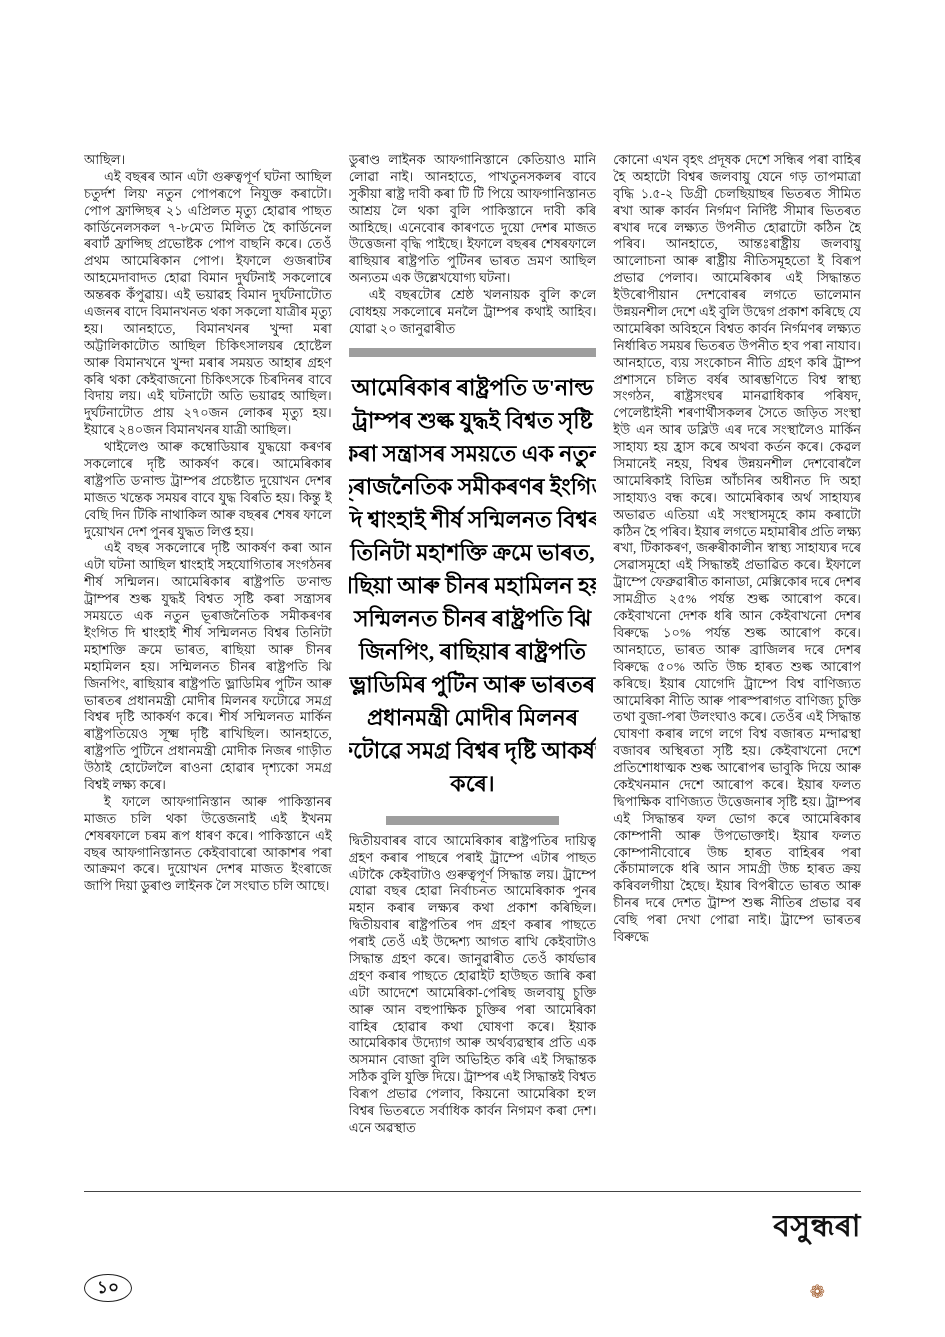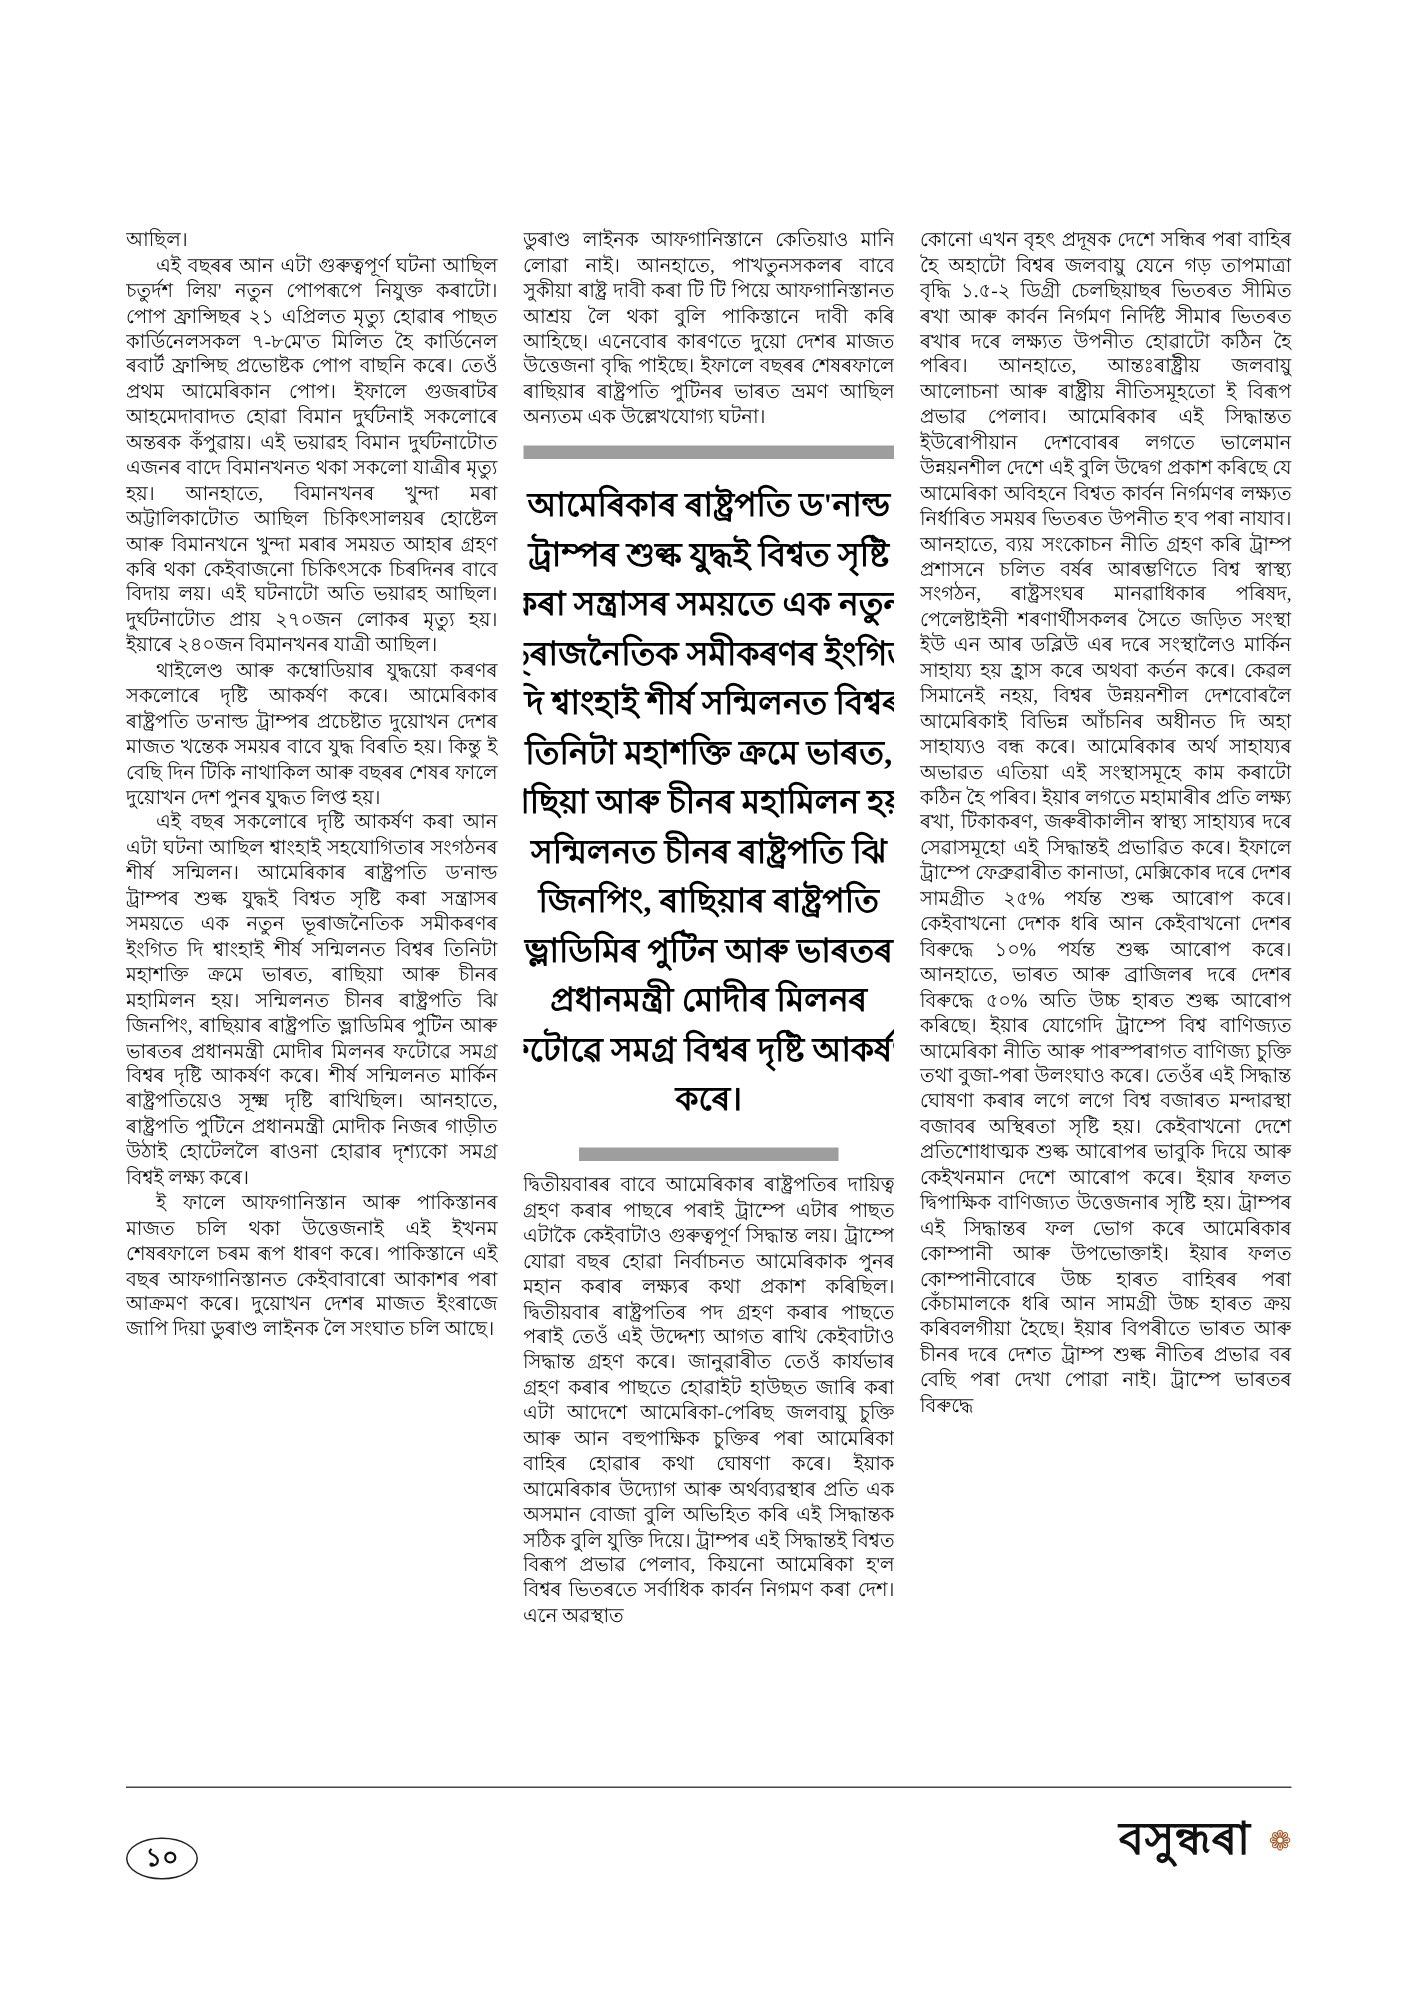--- a/index.html
+++ b/index.html
@@ -49,21 +49,21 @@
   }
   .pagenum {
     display: inline-block;
     border: 1.5px solid #222;
     border-radius: 50%;
     padding: 3px 12px;
     font-size: 17px;
     font-weight: bold;
     line-height: 1.2;
   }
-  .footer-right { display: flex; align-items: baseline; gap: 12px; }
+  .footer-right { display: flex; align-items: baseline; gap: 28px; flex-direction: column; }
   .masthead { font-size: 30px; font-weight: bold; letter-spacing: 0.5px; }
   .flower { align-self: center; }
   .flower::before {
     content: "❁";
     color: var(--ornament, #a05a2a);
     font-size: 18px;
     font-family: "DejaVu Sans", sans-serif;
   }
   .date { font-size: 21px; font-weight: bold; }
 </style>
@@ -77,20 +77,21 @@
     <div class="col">
       <p class="para">আছিল।</p>
       <p class="para indent">এই বছৰৰ আন এটা গুৰুত্বপূৰ্ণ ঘটনা আছিল চতুৰ্দশ লিয়' নতুন পোপৰূপে নিযুক্ত কৰাটো। পোপ ফ্ৰান্সিছৰ ২১ এপ্ৰিলত মৃত্যু হোৱাৰ পাছত কাৰ্ডিনেলসকল ৭-৮মে'ত মিলিত হৈ কাৰ্ডিনেল ৰবাৰ্ট ফ্ৰান্সিছ প্ৰভোষ্টক পোপ বাছনি কৰে। তেওঁ প্ৰথম আমেৰিকান পোপ। ইফালে গুজৰাটৰ আহমেদাবাদত হোৱা বিমান দুৰ্ঘটনাই সকলোৰে অন্তৰক কঁপুৱায়। এই ভয়াৱহ বিমান দুৰ্ঘটনাটোত এজনৰ বাদে বিমানখনত থকা সকলো যাত্ৰীৰ মৃত্যু হয়। আনহাতে, বিমানখনৰ খুন্দা মৰা অট্টালিকাটোত আছিল চিকিৎসালয়ৰ হোষ্টেল আৰু বিমানখনে খুন্দা মৰাৰ সময়ত আহাৰ গ্ৰহণ কৰি থকা কেইবাজনো চিকিৎসকে চিৰদিনৰ বাবে বিদায় লয়। এই ঘটনাটো অতি ভয়াৱহ আছিল। দুৰ্ঘটনাটোত প্ৰায় ২৭০জন লোকৰ মৃত্যু হয়। ইয়াৰে ২৪০জন বিমানখনৰ যাত্ৰী আছিল।</p>
       <p class="para indent">থাইলেণ্ড আৰু কম্বোডিয়াৰ যুদ্ধয়ো কৰণৰ সকলোৰে দৃষ্টি আকৰ্ষণ কৰে। আমেৰিকাৰ ৰাষ্ট্ৰপতি ড'নাল্ড ট্ৰাম্পৰ প্ৰচেষ্টাত দুয়োখন দেশৰ মাজত খন্তেক সময়ৰ বাবে যুদ্ধ বিৰতি হয়। কিন্তু ই বেছি দিন টিকি নাথাকিল আৰু বছৰৰ শেষৰ ফালে দুয়োখন দেশ পুনৰ যুদ্ধত লিপ্ত হয়।</p>
       <p class="para indent">এই বছৰ সকলোৰে দৃষ্টি আকৰ্ষণ কৰা আন এটা ঘটনা আছিল শ্বাংহাই সহযোগিতাৰ সংগঠনৰ শীৰ্ষ সন্মিলন। আমেৰিকাৰ ৰাষ্ট্ৰপতি ড'নাল্ড ট্ৰাম্পৰ শুল্ক যুদ্ধই বিশ্বত সৃষ্টি কৰা সন্ত্ৰাসৰ সময়তে এক নতুন ভূৰাজনৈতিক সমীকৰণৰ ইংগিত দি শ্বাংহাই শীৰ্ষ সন্মিলনত বিশ্বৰ তিনিটা মহাশক্তি ক্ৰমে ভাৰত, ৰাছিয়া আৰু চীনৰ মহামিলন হয়। সন্মিলনত চীনৰ ৰাষ্ট্ৰপতি ঝি জিনপিং, ৰাছিয়াৰ ৰাষ্ট্ৰপতি ভ্লাডিমিৰ পুটিন আৰু ভাৰতৰ প্ৰধানমন্ত্ৰী মোদীৰ মিলনৰ ফটোৱে সমগ্ৰ বিশ্বৰ দৃষ্টি আকৰ্ষণ কৰে। শীৰ্ষ সন্মিলনত মাৰ্কিন ৰাষ্ট্ৰপতিয়েও সূক্ষ্ম দৃষ্টি ৰাখিছিল। আনহাতে, ৰাষ্ট্ৰপতি পুটিনে প্ৰধানমন্ত্ৰী মোদীক নিজৰ গাড়ীত উঠাই হোটেললৈ ৰাওনা হোৱাৰ দৃশ্যকো সমগ্ৰ বিশ্বই লক্ষ্য কৰে।</p>
       <p class="para indent">ই ফালে আফগানিস্তান আৰু পাকিস্তানৰ মাজত চলি থকা উত্তেজনাই এই ইখনম শেষৰফালে চৰম ৰূপ ধাৰণ কৰে। পাকিস্তানে এই বছৰ আফগানিস্তানত কেইবাবাৰো আকাশৰ পৰা আক্ৰমণ কৰে। দুয়োখন দেশৰ মাজত ইংৰাজে জাপি দিয়া ডুৰাণ্ড লাইনক লৈ সংঘাত চলি আছে।</p>
     </div>
 
     <div class="col">
       <p class="para">ডুৰাণ্ড লাইনক আফগানিস্তানে কেতিয়াও মানি লোৱা নাই। আনহাতে, পাখতুনসকলৰ বাবে সুকীয়া ৰাষ্ট্ৰ দাবী কৰা টি টি পিয়ে আফগানিস্তানত আশ্ৰয় লৈ থকা বুলি পাকিস্তানে দাবী কৰি আহিছে। এনেবোৰ কাৰণতে দুয়ো দেশৰ মাজত উত্তেজনা বৃদ্ধি পাইছে। ইফালে বছৰৰ শেষৰফালে ৰাছিয়াৰ ৰাষ্ট্ৰপতি পুটিনৰ ভাৰত ভ্ৰমণ আছিল অন্যতম এক উল্লেখযোগ্য ঘটনা।</p>
+      <p class="para indent">এই বছৰটোৰ শ্ৰেষ্ঠ খলনায়ক বুলি ক'লে বোধহয় সকলোৰে মনলৈ ট্ৰাম্পৰ কথাই আহিব। যোৱা ২০ জানুৱাৰীত</p>
 
       <div class="pullquote">
         <div class="pq-bar top"></div>
         <div class="pq-text">আমেৰিকাৰ ৰাষ্ট্ৰপতি ড'নাল্ড ট্ৰাম্পৰ শুল্ক যুদ্ধই বিশ্বত সৃষ্টি কৰা সন্ত্ৰাসৰ সময়তে এক নতুন ভূৰাজনৈতিক সমীকৰণৰ ইংগিত দি শ্বাংহাই শীৰ্ষ সন্মিলনত বিশ্বৰ তিনিটা মহাশক্তি ক্ৰমে ভাৰত, ৰাছিয়া আৰু চীনৰ মহামিলন হয়। সন্মিলনত চীনৰ ৰাষ্ট্ৰপতি ঝি জিনপিং, ৰাছিয়াৰ ৰাষ্ট্ৰপতি ভ্লাডিমিৰ পুটিন আৰু ভাৰতৰ প্ৰধানমন্ত্ৰী মোদীৰ মিলনৰ ফটোৱে সমগ্ৰ বিশ্বৰ দৃষ্টি আকৰ্ষণ কৰে।</div>
         <div class="pq-bar bottom"></div>
       </div>
 
       <p class="para">দ্বিতীয়বাৰৰ বাবে আমেৰিকাৰ ৰাষ্ট্ৰপতিৰ দায়িত্ব গ্ৰহণ কৰাৰ পাছৰে পৰাই ট্ৰাম্পে এটাৰ পাছত এটাকৈ কেইবাটাও গুৰুত্বপূৰ্ণ সিদ্ধান্ত লয়। ট্ৰাম্পে যোৱা বছৰ হোৱা নিৰ্বাচনত আমেৰিকাক পুনৰ মহান কৰাৰ লক্ষ্যৰ কথা প্ৰকাশ কৰিছিল। দ্বিতীয়বাৰ ৰাষ্ট্ৰপতিৰ পদ গ্ৰহণ কৰাৰ পাছতে পৰাই তেওঁ এই উদ্দেশ্য আগত ৰাখি কেইবাটাও সিদ্ধান্ত গ্ৰহণ কৰে। জানুৱাৰীত তেওঁ কাৰ্যভাৰ গ্ৰহণ কৰাৰ পাছতে হোৱাইট হাউছত জাৰি কৰা এটা আদেশে আমেৰিকা-পেৰিছ জলবায়ু চুক্তি আৰু আন বহুপাক্ষিক চুক্তিৰ পৰা আমেৰিকা বাহিৰ হোৱাৰ কথা ঘোষণা কৰে। ইয়াক আমেৰিকাৰ উদ্যোগ আৰু অৰ্থব্যৱস্থাৰ প্ৰতি এক অসমান বোজা বুলি অভিহিত কৰি এই সিদ্ধান্তক সঠিক বুলি যুক্তি দিয়ে। ট্ৰাম্পৰ এই সিদ্ধান্তই বিশ্বত বিৰূপ প্ৰভাৱ পেলাব, কিয়নো আমেৰিকা হ'ল বিশ্বৰ ভিতৰতে সৰ্বাধিক কাৰ্বন নিগমণ কৰা দেশ। এনে অৱস্থাত</p>
     </div>
 

